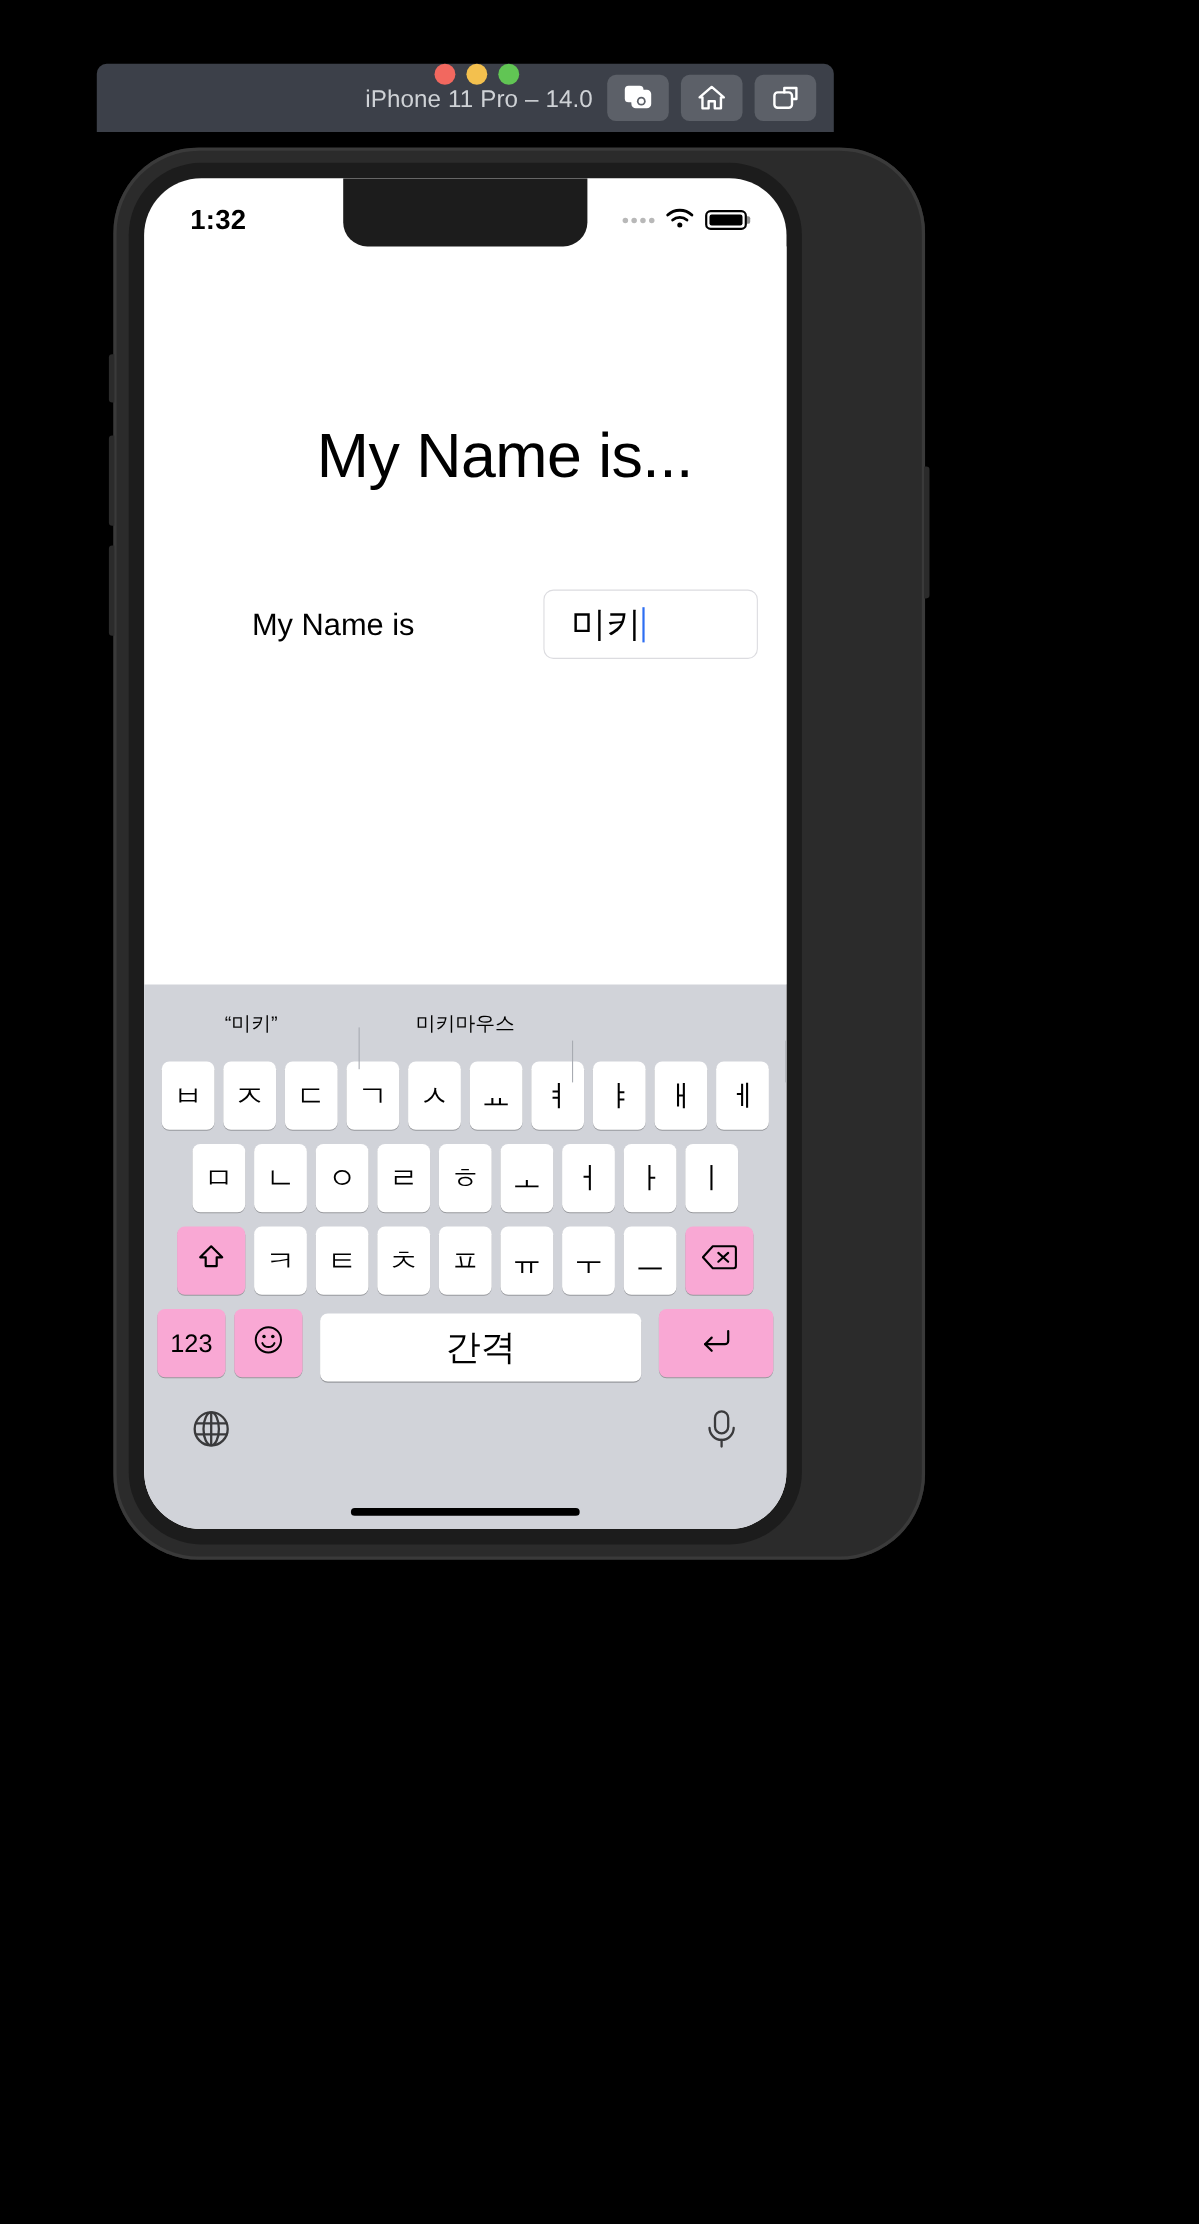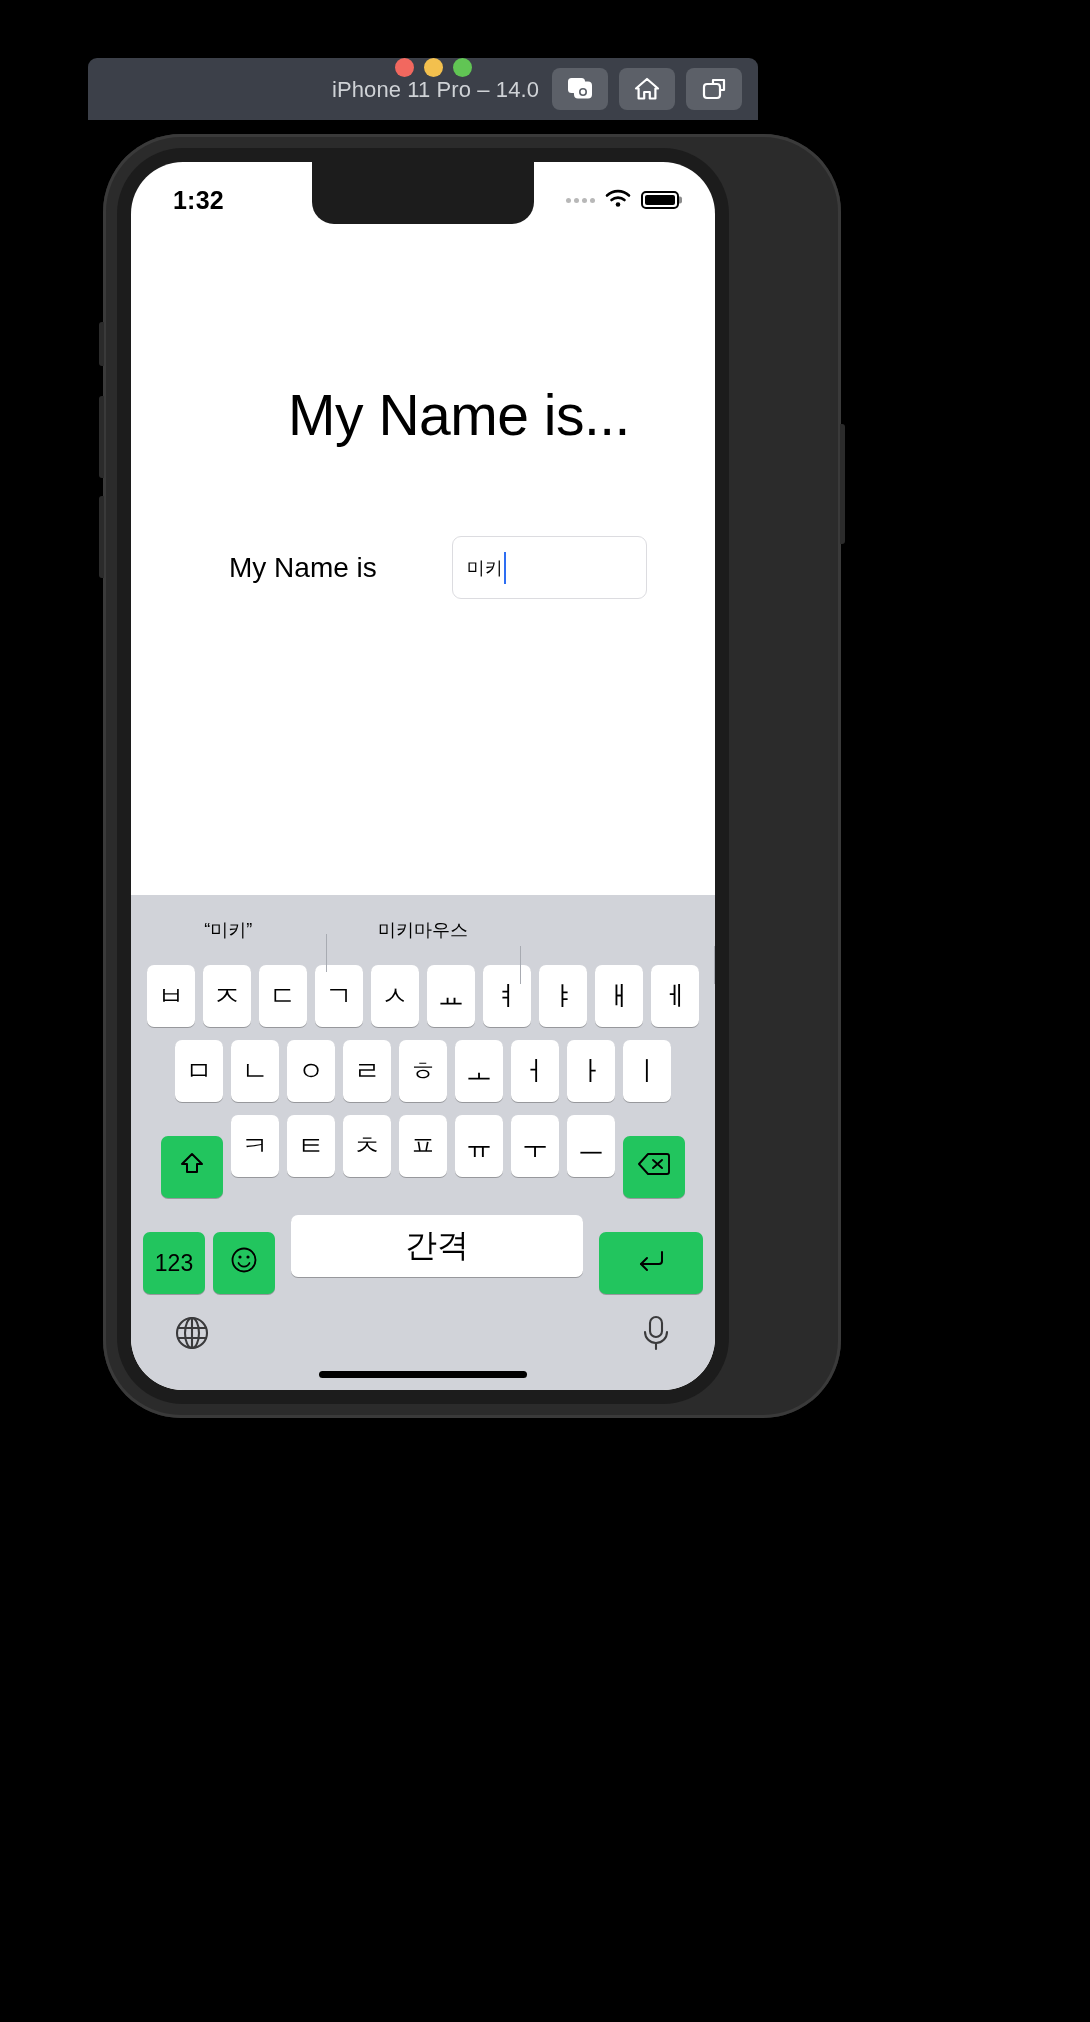--- a/index.html
+++ b/index.html
@@ -130,34 +130,35 @@
     text-align: center;
     font-size: 57px;
     color: #000;
     margin-top: 158px;
     letter-spacing: -.5px;
   }
   #form-row {
     display: flex; align-items: center;
     margin-top: 88px;
     padding: 0 62px;
+    justify-content: space-between;
   }
   #form-label {
     font-size: 28px; color: #000;
     flex: 0 0 auto;
   }
   #name-field {
     margin-left: 75px;
     width: 195px; height: 63px;
     background: #fff;
     border: 1.5px solid #dcdce0;
     border-radius: 9px;
     display: flex; align-items: center;
-    padding-left: 14px;
-    font-size: 18px; color: #000;
+    padding-left: 24px;
+    font-size: 32px; color: #000;
     position: relative;
   }
   #name-caret {
     display: inline-block;
     width: 2px; height: 32px;
     background: #2e6ef2;
     margin-left: 1px;
   }
 
   
@@ -192,26 +193,26 @@
     background: #fff;
     border-radius: 7px;
     height: 62px;
     display: flex; align-items: center; justify-content: center;
     font-size: 27px; color: #000;
     box-shadow: 0 1px 0 rgba(0,0,0,.28);
   }
   .key-letter { width: 48px; }
   #row2 .key-letter { width: 48px; }
   .key-special {
-    background: #22c55e;
+    background: #f9a8d4;
     border-radius: 7px;
     height: 62px;
     display: flex; align-items: center; justify-content: center;
     box-shadow: 0 1px 0 rgba(0,0,0,.28);
-    font-size: 24px; color: #000; margin-top: 21px;
+    font-size: 24px; color: #000;
   }
   #key-shift   { width: 62px; }
   #key-delete  { width: 62px; }
   #key-123     { width: 62px; font-size: 23px; }
   #key-emoji   { width: 62px; font-size: 26px; }
   #key-space   { flex: 1; background: #fff; font-size: 32px; margin: 4px 8px; }
   #key-return  { width: 104px; font-size: 28px; }
 
   #row4 { display: flex; justify-content: center; gap: 8px; padding: 0 12px; margin-bottom: 10px; }
 

